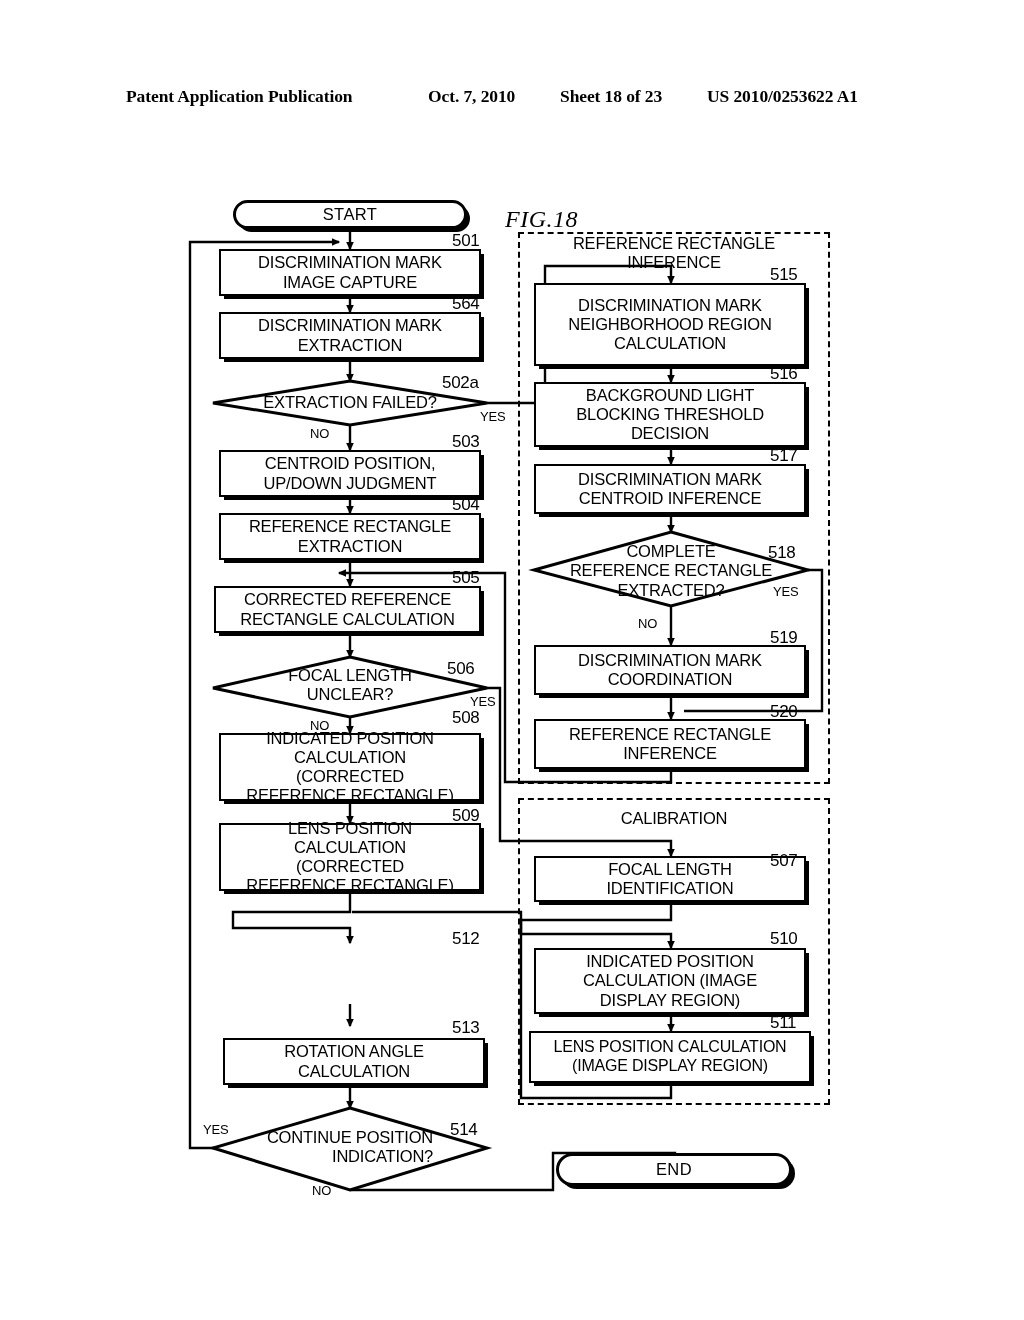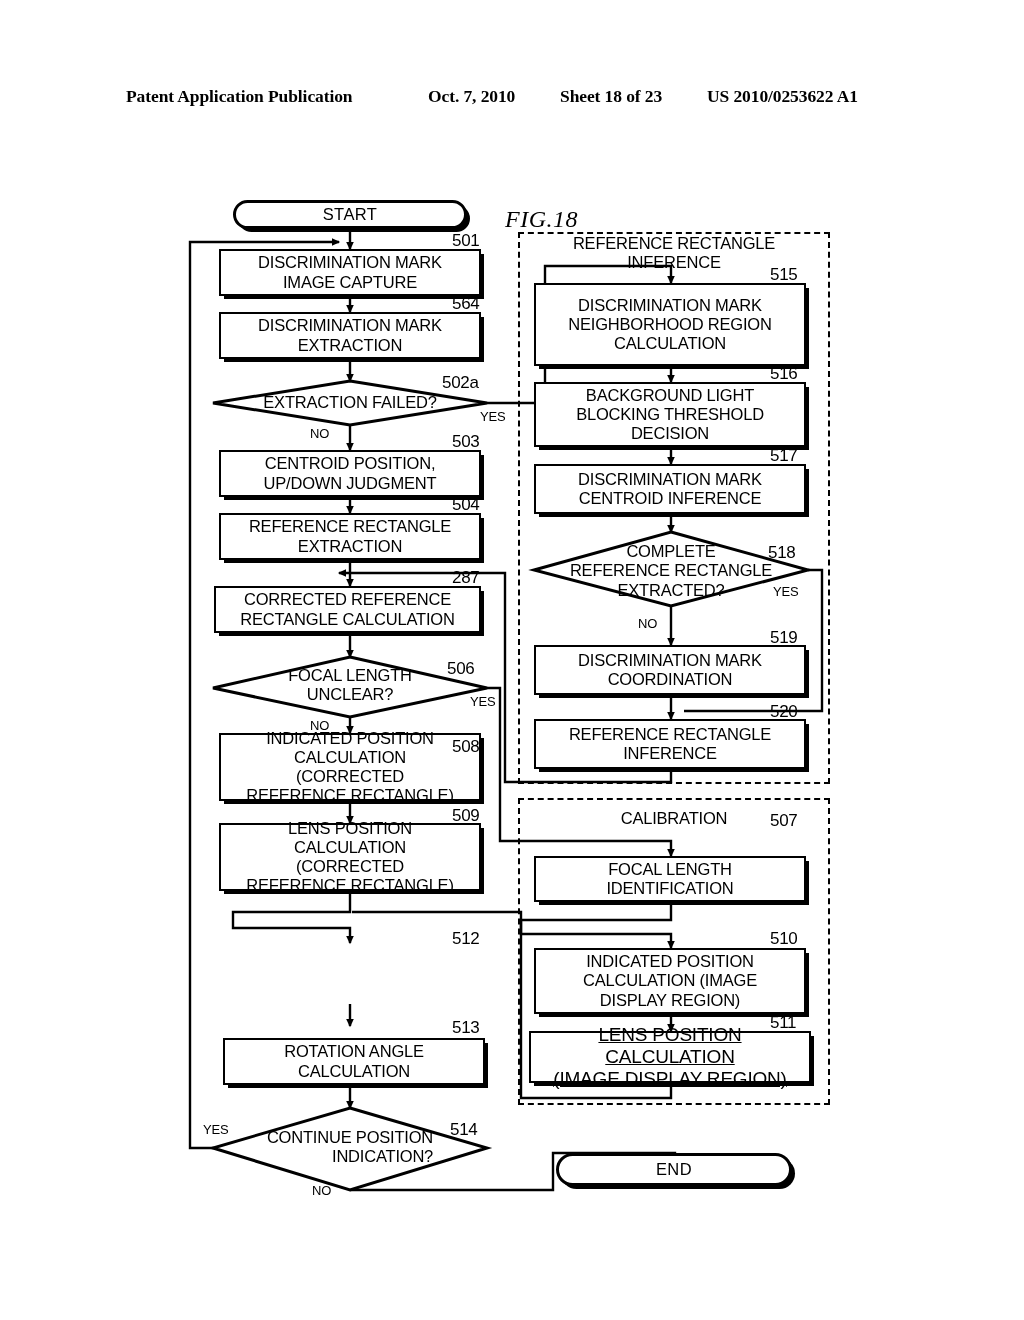--- a/index.html
+++ b/index.html
@@ -258,30 +258,30 @@
   <div class="node proc" style="left:219px; top:450px; width:262px; height:47px; white-space:pre-line;">CENTROID POSITION,
 UP/DOWN JUDGMENT</div>
   <div class="ref" style="left:452px; top:432px;">503</div>
 
   <div class="node proc" style="left:219px; top:513px; width:262px; height:47px; white-space:pre-line;">REFERENCE RECTANGLE
 EXTRACTION</div>
   <div class="ref" style="left:452px; top:495px;">504</div>
 
   <div class="node proc" style="left:214px; top:586px; width:267px; height:47px; white-space:pre-line;">CORRECTED REFERENCE
 RECTANGLE CALCULATION</div>
-  <div class="ref" style="left:452px; top:568px;">287</div>
+  <div class="ref" style="left:452px; top:568px;">505</div>
 
   <div class="dec-text" style="left:240px; top:664px; width:220px; height:42px; white-space:pre-line;">FOCAL LENGTH
 UNCLEAR?</div>
   <div class="ref" style="left:447px; top:659px;">506</div>
 
   <div class="node proc" style="left:219px; top:733px; width:262px; height:68px; white-space:pre-line;">INDICATED POSITION
 CALCULATION (CORRECTED
 REFERENCE RECTANGLE)</div>
-  <div class="ref" style="left:452px; top:737px;">508</div>
+  <div class="ref" style="left:452px; top:708px;">508</div>
 
   <div class="node proc" style="left:219px; top:823px; width:262px; height:68px; white-space:pre-line;">LENS POSITION
 CALCULATION (CORRECTED
 REFERENCE RECTANGLE)</div>
   <div class="ref" style="left:452px; top:806px;">509</div>
 
   <div class="ref" style="left:452px; top:929px;">512</div>
 
   <div class="node proc" style="left:223px; top:1038px; width:262px; height:47px; white-space:pre-line;">ROTATION ANGLE
 CALCULATION</div>
@@ -313,28 +313,28 @@
   <div class="node proc" style="left:534px; top:645px; width:272px; height:50px; white-space:pre-line;">DISCRIMINATION MARK
 COORDINATION</div>
   <div class="ref" style="left:770px; top:628px;">519</div>
 
   <div class="node proc" style="left:534px; top:719px; width:272px; height:50px; white-space:pre-line;">REFERENCE RECTANGLE
 INFERENCE</div>
   <div class="ref" style="left:770px; top:702px;">520</div>
 
   <div class="node proc" style="left:534px; top:856px; width:272px; height:46px; white-space:pre-line;">FOCAL LENGTH
 IDENTIFICATION</div>
-  <div class="ref" style="left:770px; top:811px;">507</div>
+  <div class="ref" style="left:770px; top:851px;">507</div>
 
   <div class="node proc" style="left:534px; top:948px; width:272px; height:66px; white-space:pre-line;">INDICATED POSITION
 CALCULATION (IMAGE
 DISPLAY REGION)</div>
   <div class="ref" style="left:770px; top:929px;">510</div>
 
-  <div class="node proc" style="left:529px; top:1031px; width:282px; height:52px; white-space:pre-line; font-size:19px;text-decoration:underline;">LENS POSITION CALCULATION
+  <div class="node proc" style="left:529px; top:1031px; width:282px; height:52px; white-space:pre-line; font-size:16px;">LENS POSITION CALCULATION
 (IMAGE DISPLAY REGION)</div>
   <div class="ref" style="left:770px; top:1013px;">511</div>
 
   <div class="branch" style="left:480px; top:409px;">YES</div>
   <div class="branch" style="left:310px; top:426px;">NO</div>
 
   <div class="branch" style="left:470px; top:694px;">YES</div>
   <div class="branch" style="left:310px; top:718px;">NO</div>
 
   <div class="branch" style="left:203px; top:1122px;">YES</div>

